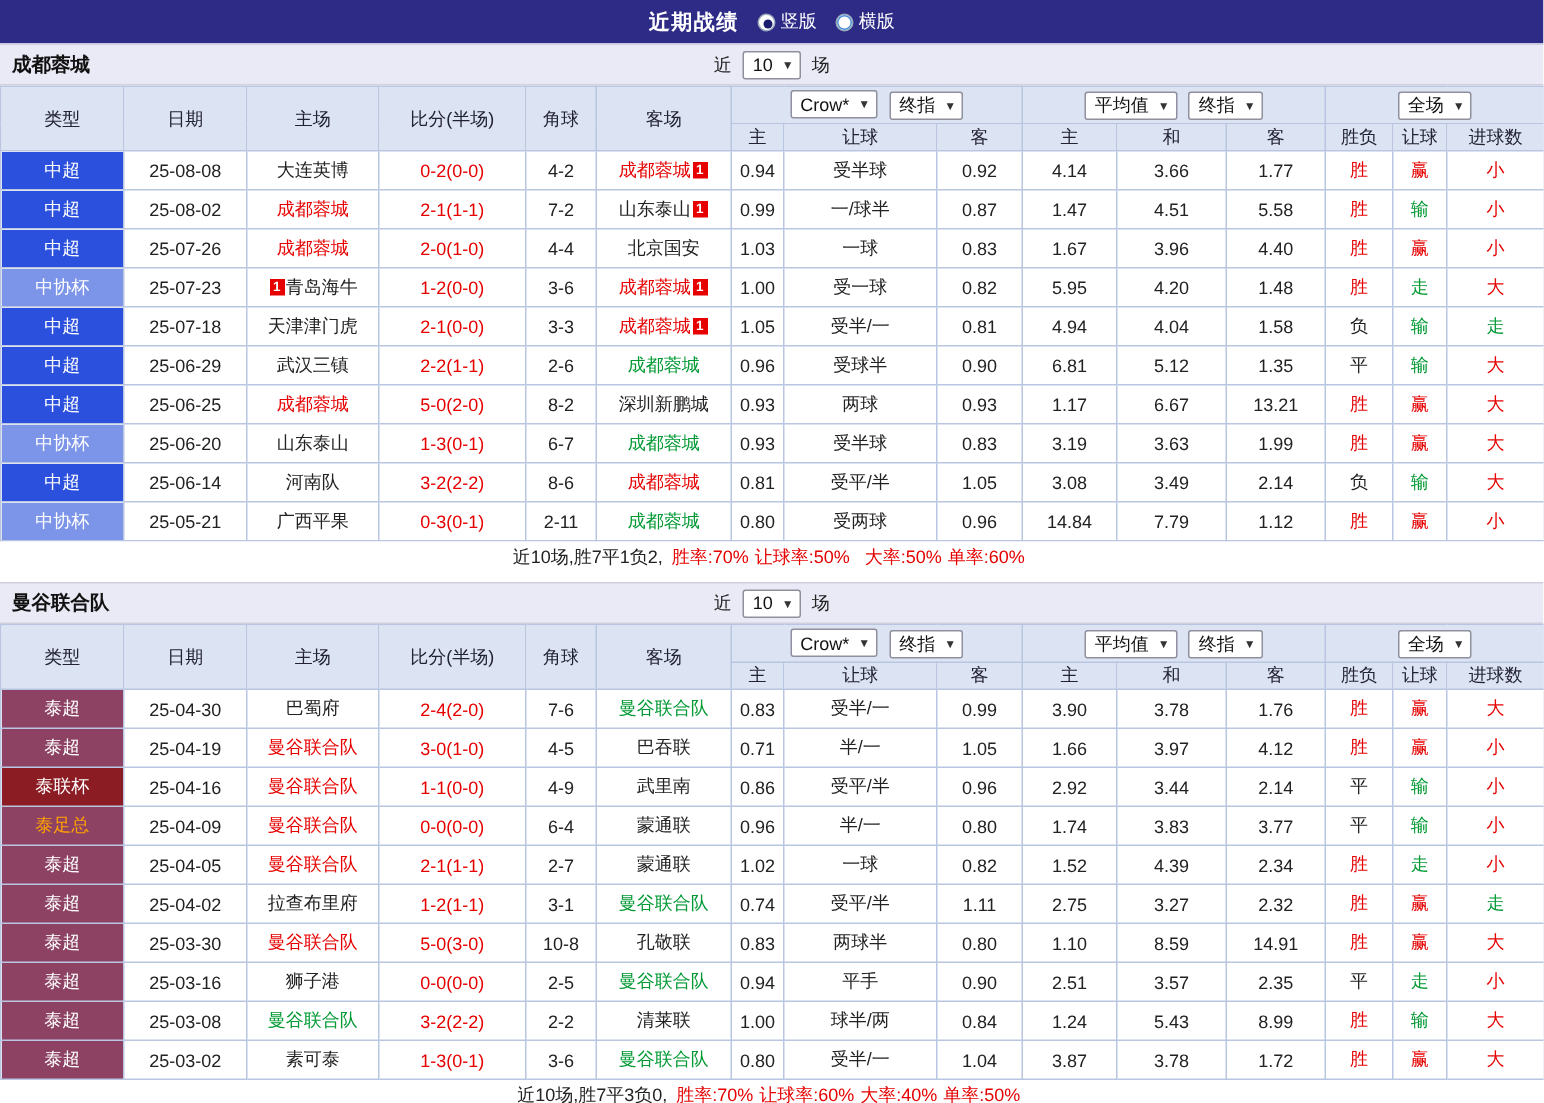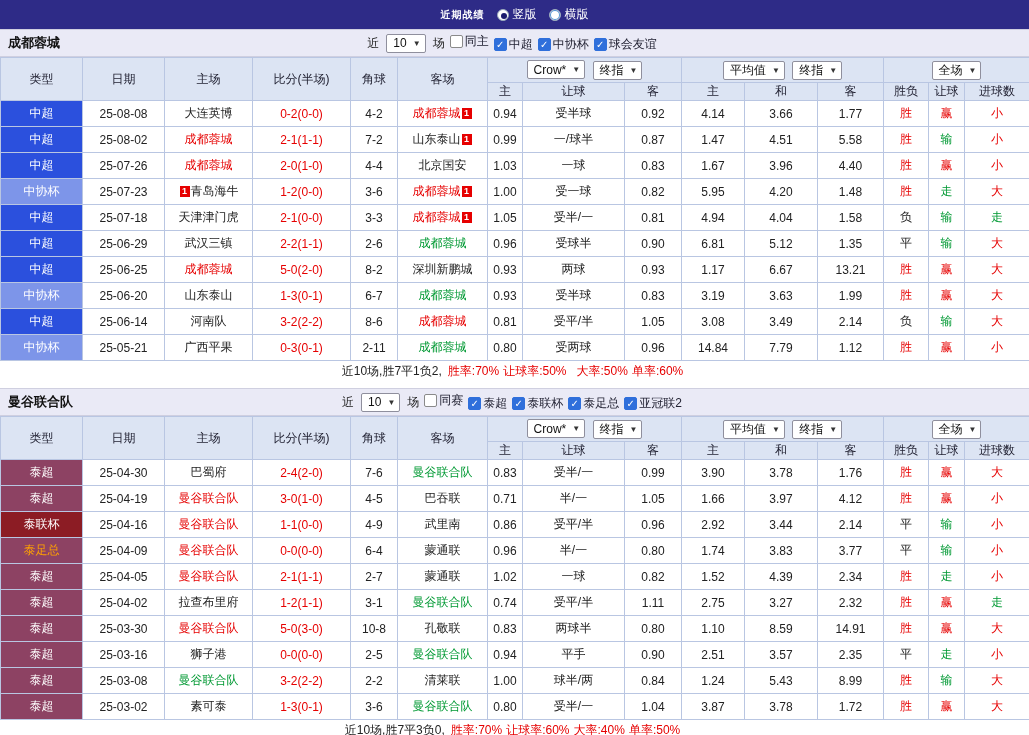--- a/index.html
+++ b/index.html
@@ -6,21 +6,21 @@
     --red:#e60000; --green:#009933; --border:#b9c6e2; --headbg:#dce4f3;
   }
   *{box-sizing:border-box;}
   html,body{margin:0;padding:0;}
   body{
     width:1029px; background:#fff; color:#222;
     font-family:"Liberation Sans","DejaVu Sans",sans-serif; font-size:12px;
   }
   
   .topbar{height:29px;background:#2e2b87;display:flex;align-items:center;justify-content:center;gap:12px;color:#fff;}
-  .topbar .title{font-weight:bold;font-size:10px;letter-spacing:1px;}
+  .topbar .title{font-weight:bold;font-size:14px;letter-spacing:1px;}
   .radio-opt{display:inline-flex;align-items:center;gap:4px;cursor:pointer;font-size:12px;color:#fff;}
   .radio{width:12px;height:12px;border-radius:50%;background:#fff;border:1px solid #9ab;display:inline-block;position:relative;}
   .radio.on::after{content:"";position:absolute;left:3px;top:3px;width:6px;height:6px;border-radius:50%;background:#1b1b6e;}
   .radio.off{box-shadow:inset 0 0 0 1px #4a90d9;}
   
   .team-bar{height:28px;background:#eaeaf6;border-top:1px solid #cfcfe0;border-bottom:1px solid #cfcfe0;position:relative;display:flex;align-items:center;justify-content:center;}
   .team-name{position:absolute;left:8px;font-weight:bold;font-size:13px;color:#111;}
   .filter{display:flex;align-items:center;gap:5px;}
   .cb-wrap{display:inline-flex;align-items:center;gap:2px;margin-right:5px;cursor:pointer;color:#223;}
   .cb{width:13px;height:13px;border:1px solid #8a8a8a;border-radius:2px;background:#fff;display:inline-block;text-align:center;line-height:12px;font-size:10px;color:#fff;}
@@ -63,33 +63,20 @@
 <div class="section">
   <div class="team-bar">
     <span class="team-name">成都蓉城</span>
     <div class="filter">
       <span>近</span>
       <span class="sel">
         <span>10</span>
           <span class="sel-a">▼</span>
       </span>
       <span>场</span>
-      <span class="checks"><label class="cb-wrap">
-            <span class="cb"></span>
-            <span>同主</span>
-          </label><label class="cb-wrap">
-            <span class="cb on"></span>
-            <span>中超</span>
-          </label><label class="cb-wrap">
-            <span class="cb on"></span>
-            <span>中协杯</span>
-          </label><label class="cb-wrap">
-            <span class="cb on"></span>
-            <span>球会友谊</span>
-          </label></span>
     </div>
   </div>
 
   <table>
     <colgroup>
       <col style="width:82px">
         <col style="width:82px">
         <col style="width:88px">
         <col style="width:98px">
       <col style="width:47px">
@@ -334,36 +321,20 @@
 <div class="section sec2">
   <div class="team-bar">
     <span class="team-name">曼谷联合队</span>
     <div class="filter">
       <span>近</span>
       <span class="sel">
         <span>10</span>
           <span class="sel-a">▼</span>
       </span>
       <span>场</span>
-      <span class="checks"><label class="cb-wrap">
-            <span class="cb"></span>
-            <span>同赛</span>
-          </label><label class="cb-wrap">
-            <span class="cb on"></span>
-            <span>泰超</span>
-          </label><label class="cb-wrap">
-            <span class="cb on"></span>
-            <span>泰联杯</span>
-          </label><label class="cb-wrap">
-            <span class="cb on"></span>
-            <span>泰足总</span>
-          </label><label class="cb-wrap">
-            <span class="cb on"></span>
-            <span>亚冠联2</span>
-          </label></span>
     </div>
   </div>
 
   <table>
     <colgroup>
       <col style="width:82px">
         <col style="width:82px">
         <col style="width:88px">
         <col style="width:98px">
       <col style="width:47px">

